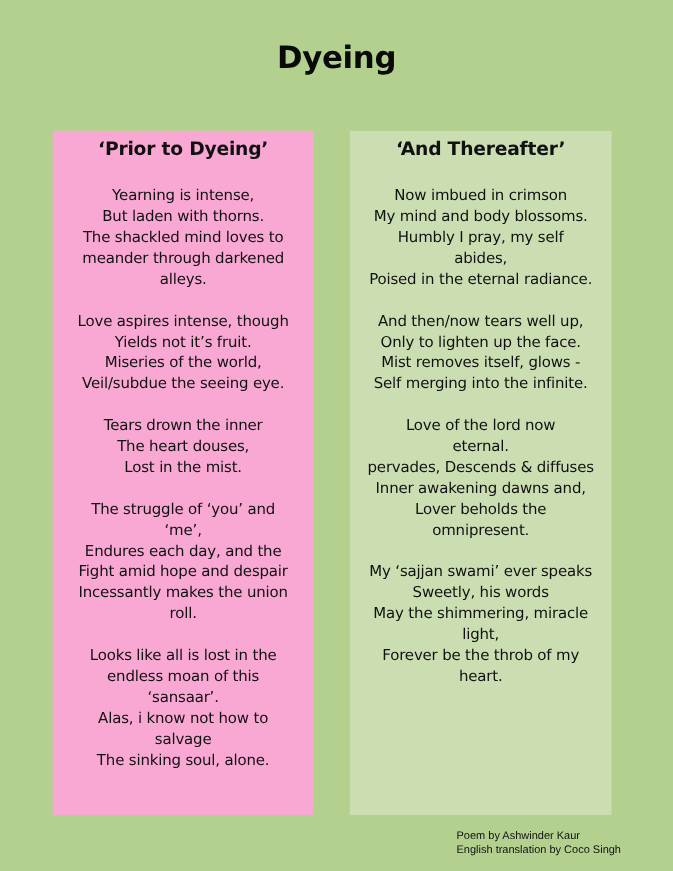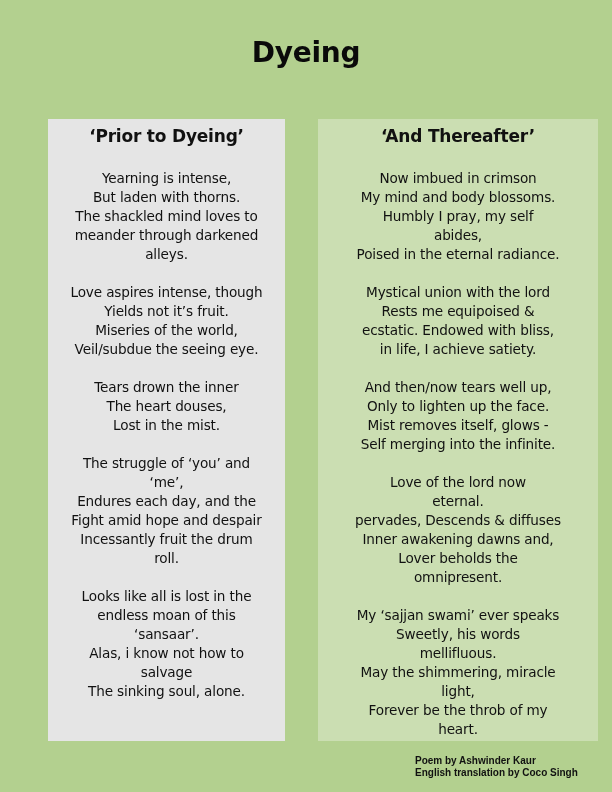--- a/index.html
+++ b/index.html
@@ -22,22 +22,22 @@
       letter-spacing: -0.3px;
       color: #0a0a0a;
     }
     .panel {
       position: absolute;
       top: 119px;
       height: 622px;
       box-sizing: border-box;
       text-align: center;
     }
-    .panel.left { left: 48px; width: 237px; background: #e5e5e5; }
-    .panel.right { left: 318px; width: 280px; background: #cbdeb2; }
+    .panel.left { left: 48px; width: 237px; background: #f9a8d4; }
+    .panel.right { left: 318px; width: 238px; background: #cbdeb2; }
     .panel h2 {
       margin: 0;
       padding-top: 5px;
       font-family: "DejaVu Sans", sans-serif;
       font-weight: bold;
       font-size: 17px;
       line-height: 24px;
       letter-spacing: -0.2px;
     }
     .stanzas { margin-top: 21px; }
@@ -50,21 +50,21 @@
     }
     .stanza .line { display: block; white-space: nowrap; }
     .credits {
       position: absolute;
       left: 415px; top: 755px;
       font-family: "Liberation Sans", sans-serif;
       font-size: 10px;
       line-height: 12px;
       color: #111;
     }
-    .credits .line { display: block; font-weight: bold; }
+    .credits .line { display: block; }
   </style>
 </head>
 <body>
 
 <div class="title">Dyeing</div>
 
 <div class="panel left">
   <h2>‘Prior to Dyeing’</h2>
   <div class="stanzas">
       <div class="stanza">
@@ -83,21 +83,21 @@
       <div class="stanza">
         <span class="line">Tears drown the inner</span>
         <span class="line">The heart douses,</span>
         <span class="line">Lost in the mist.</span>
       </div>
       <div class="stanza">
         <span class="line">The struggle of ‘you’ and</span>
         <span class="line">‘me’,</span>
         <span class="line">Endures each day, and the</span>
         <span class="line">Fight amid hope and despair</span>
-        <span class="line">Incessantly fruit the drum</span>
+        <span class="line">Incessantly makes the union</span>
         <span class="line">roll.</span>
       </div>
       <div class="stanza">
         <span class="line">Looks like all is lost in the</span>
         <span class="line">endless moan of this</span>
         <span class="line">‘sansaar’.</span>
         <span class="line">Alas, i know not how to</span>
         <span class="line">salvage</span>
         <span class="line">The sinking soul, alone.</span>
       </div>
@@ -108,43 +108,36 @@
   <h2>‘And Thereafter’</h2>
   <div class="stanzas">
       <div class="stanza">
         <span class="line">Now imbued in crimson</span>
         <span class="line">My mind and body blossoms.</span>
         <span class="line">Humbly I pray, my self</span>
         <span class="line">abides,</span>
         <span class="line">Poised in the eternal radiance.</span>
       </div>
       <div class="stanza">
-        <span class="line">Mystical union with the lord</span>
-        <span class="line">Rests me equipoised &amp;</span>
-        <span class="line">ecstatic. Endowed with bliss,</span>
-        <span class="line">in life, I achieve satiety.</span>
-      </div>
-      <div class="stanza">
         <span class="line">And then/now tears well up,</span>
         <span class="line">Only to lighten up the face.</span>
         <span class="line">Mist removes itself, glows -</span>
         <span class="line">Self merging into the infinite.</span>
       </div>
       <div class="stanza">
         <span class="line">Love of the lord now</span>
         <span class="line">eternal.</span>
         <span class="line">pervades, Descends &amp; diffuses</span>
         <span class="line">Inner awakening dawns and,</span>
         <span class="line">Lover beholds the</span>
         <span class="line">omnipresent.</span>
       </div>
       <div class="stanza">
         <span class="line">My ‘sajjan swami’ ever speaks</span>
         <span class="line">Sweetly, his words</span>
-        <span class="line">mellifluous.</span>
         <span class="line">May the shimmering, miracle</span>
         <span class="line">light,</span>
         <span class="line">Forever be the throb of my</span>
         <span class="line">heart.</span>
       </div>
     </div>
 </div>
 
 <div class="credits">
   <span class="line">Poem by Ashwinder Kaur</span>

